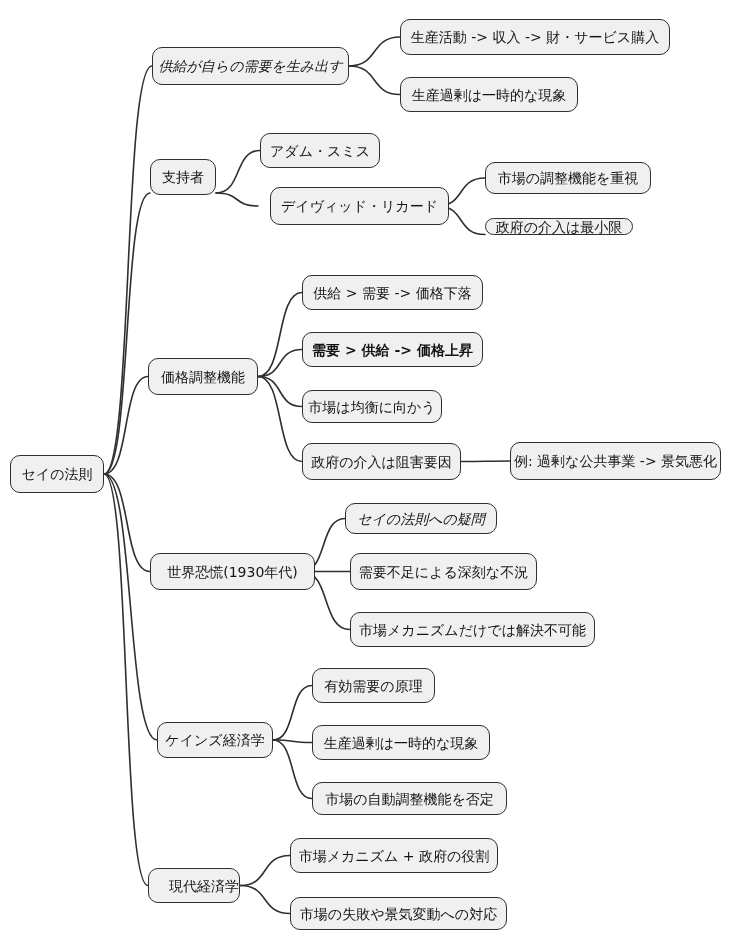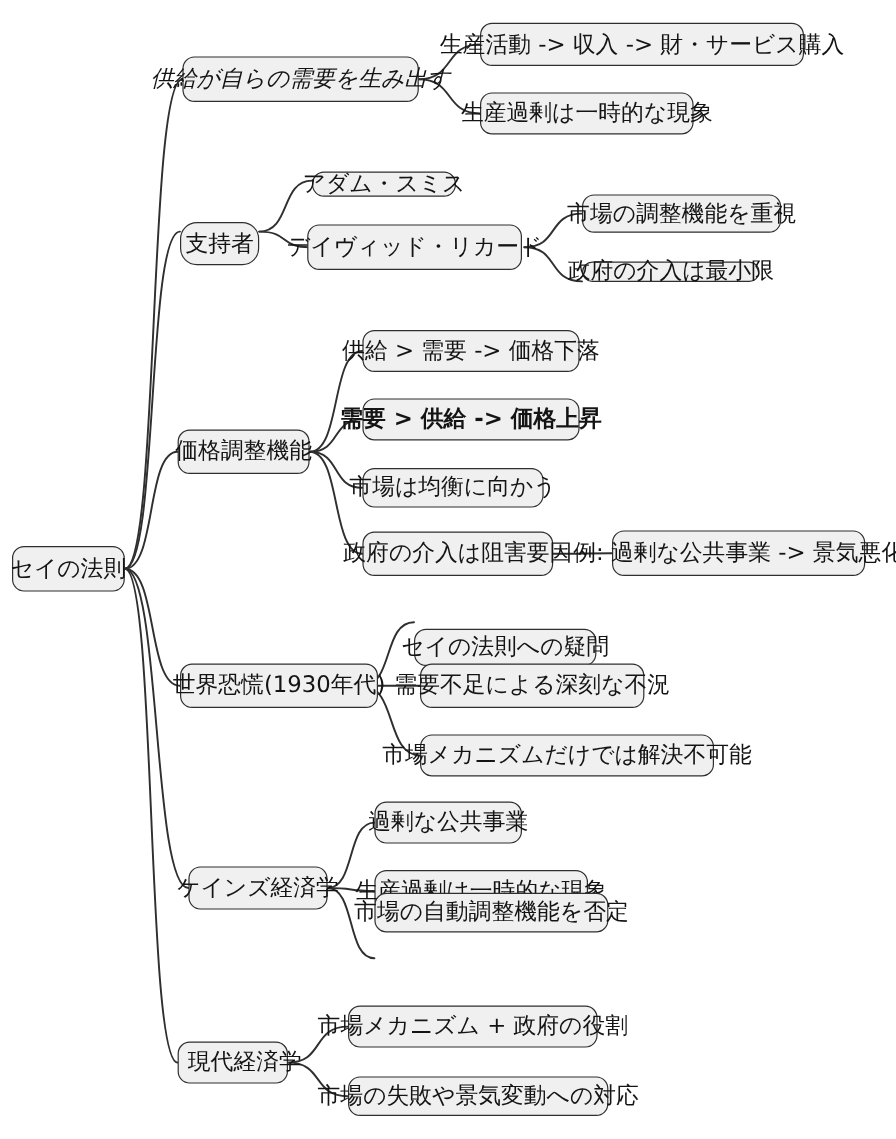--- a/index.html
+++ b/index.html
@@ -25,21 +25,21 @@
   .node {
     position: absolute;
     box-sizing: border-box;
     background: var(--node-fill, #f0f0f0);
     border: 1.7px solid var(--node-border, #2f2f2f);
     border-radius: 10px;
     color: var(--node-text, #141414);
     display: flex;
     align-items: center;
     justify-content: center;
-    font-size: 19px;
+    font-size: 14px;
     line-height: 1;
     white-space: nowrap;
     z-index: 2;
   }
 </style>
 </head>
 <body style="background: rgb(255, 255, 255);">
 
 <div class="canvas">
   <svg class="edges" id="edges-svg" xmlns="http://www.w3.org/2000/svg" viewBox="0 0 747 949">
@@ -67,36 +67,36 @@
       <path d="M 273 740 C 296.4 740, 288.6 742.5, 312 742.5" fill="none" stroke="#2f2f2f" stroke-width="1.6" stroke-linecap="round"></path>
       <path d="M 273 740 C 296.4 740, 288.6 798.5, 312 798.5" fill="none" stroke="#2f2f2f" stroke-width="1.6" stroke-linecap="round"></path>
       <path d="M 240 885.5 C 270 885.5, 260 855.5, 290 855.5" fill="none" stroke="#2f2f2f" stroke-width="1.6" stroke-linecap="round"></path>
       <path d="M 240 885.5 C 270 885.5, 260 913.5, 290 913.5" fill="none" stroke="#2f2f2f" stroke-width="1.6" stroke-linecap="round"></path>
     </svg>
   <div id="nodes-layer">
       <div class="node" style="left: 10px; top: 455px; width: 94px; height: 38px;">セイの法則</div>
       <div class="node" style="left: 152px; top: 47px; width: 197px; height: 38px; font-style: italic;">供給が自らの需要を生み出す</div>
       <div class="node" style="left: 400px; top: 19px; width: 270px; height: 36px;">生産活動 -&gt; 収入 -&gt; 財・サービス購入</div>
       <div class="node" style="left: 400px; top: 77px; width: 178px; height: 35px;">生産過剰は一時的な現象</div>
-      <div class="node" style="left: 150px; top: 185px; width: 66px; height: 36px; border-radius: 14px;">支持者</div>
-      <div class="node" style="left: 260px; top: 143px; width: 120px; height: 21px;">アダム・スミス</div>
-      <div class="node" style="left: 256px; top: 187px; width: 179px; height: 38px;">デイヴィッド・リカード</div>
+      <div class="node" style="left: 150px; top: 159px; width: 66px; height: 36px;">支持者</div>
+      <div class="node" style="left: 260px; top: 133px; width: 120px; height: 35px;">アダム・スミス</div>
+      <div class="node" style="left: 270px; top: 187px; width: 179px; height: 38px;">デイヴィッド・リカード</div>
       <div class="node" style="left: 485px; top: 162px; width: 166px; height: 32px;">市場の調整機能を重視</div>
       <div class="node" style="left: 485px; top: 218px; width: 148px; height: 17px;">政府の介入は最小限</div>
       <div class="node" style="left: 148px; top: 358px; width: 110px; height: 37px;">価格調整機能</div>
       <div class="node" style="left: 302px; top: 275px; width: 181px; height: 35px;">供給 &gt; 需要 -&gt; 価格下落</div>
       <div class="node" style="left: 302px; top: 332px; width: 181px; height: 35px; font-weight: bold;">需要 &gt; 供給 -&gt; 価格上昇</div>
-      <div class="node" style="left: 302px; top: 390px; width: 151px; height: 33px;">市場は均衡に向かう</div>
+      <div class="node" style="left: 302px; top: 390px; width: 140px; height: 33px;">市場は均衡に向かう</div>
       <div class="node" style="left: 302px; top: 443px; width: 159px; height: 37px;">政府の介入は阻害要因</div>
       <div class="node" style="left: 510px; top: 442px; width: 211px; height: 38px;">例: 過剰な公共事業 -&gt; 景気悪化</div>
       <div class="node" style="left: 150px; top: 553px; width: 165px; height: 37px;">世界恐慌(1930年代)</div>
-      <div class="node" style="left: 345px; top: 524px; width: 152px; height: 31px;">セイの法則への疑問</div>
+      <div class="node" style="left: 345px; top: 503px; width: 152px; height: 31px; font-style: italic;">セイの法則への疑問</div>
       <div class="node" style="left: 350px; top: 553px; width: 187px; height: 37px;">需要不足による深刻な不況</div>
       <div class="node" style="left: 350px; top: 612px; width: 245px; height: 35px;">市場メカニズムだけでは解決不可能</div>
       <div class="node" style="left: 157px; top: 722px; width: 116px; height: 36px;">ケインズ経済学</div>
-      <div class="node" style="left: 312px; top: 668px; width: 123px; height: 35px;">過剰な公共事業</div>
+      <div class="node" style="left: 312px; top: 668px; width: 123px; height: 35px;">有効需要の原理</div>
       <div class="node" style="left: 312px; top: 725px; width: 178px; height: 35px;">生産過剰は一時的な現象</div>
-      <div class="node" style="left: 312px; top: 744px; width: 195px; height: 33px; text-align: center;">市場の自動調整機能を否定</div>
+      <div class="node" style="left: 312px; top: 782px; width: 195px; height: 33px; text-align: center;">市場の自動調整機能を否定</div>
       <div class="node" style="left: 148px; top: 868px; width: 92px; height: 35px; padding-left: 20px;">現代経済学</div>
       <div class="node" style="left: 290px; top: 838px; width: 208px; height: 35px;">市場メカニズム + 政府の役割</div>
       <div class="node" style="left: 290px; top: 897px; width: 217px; height: 33px;">市場の失敗や景気変動への対応</div>
     </div>
 </div>
 
 </body></html>

